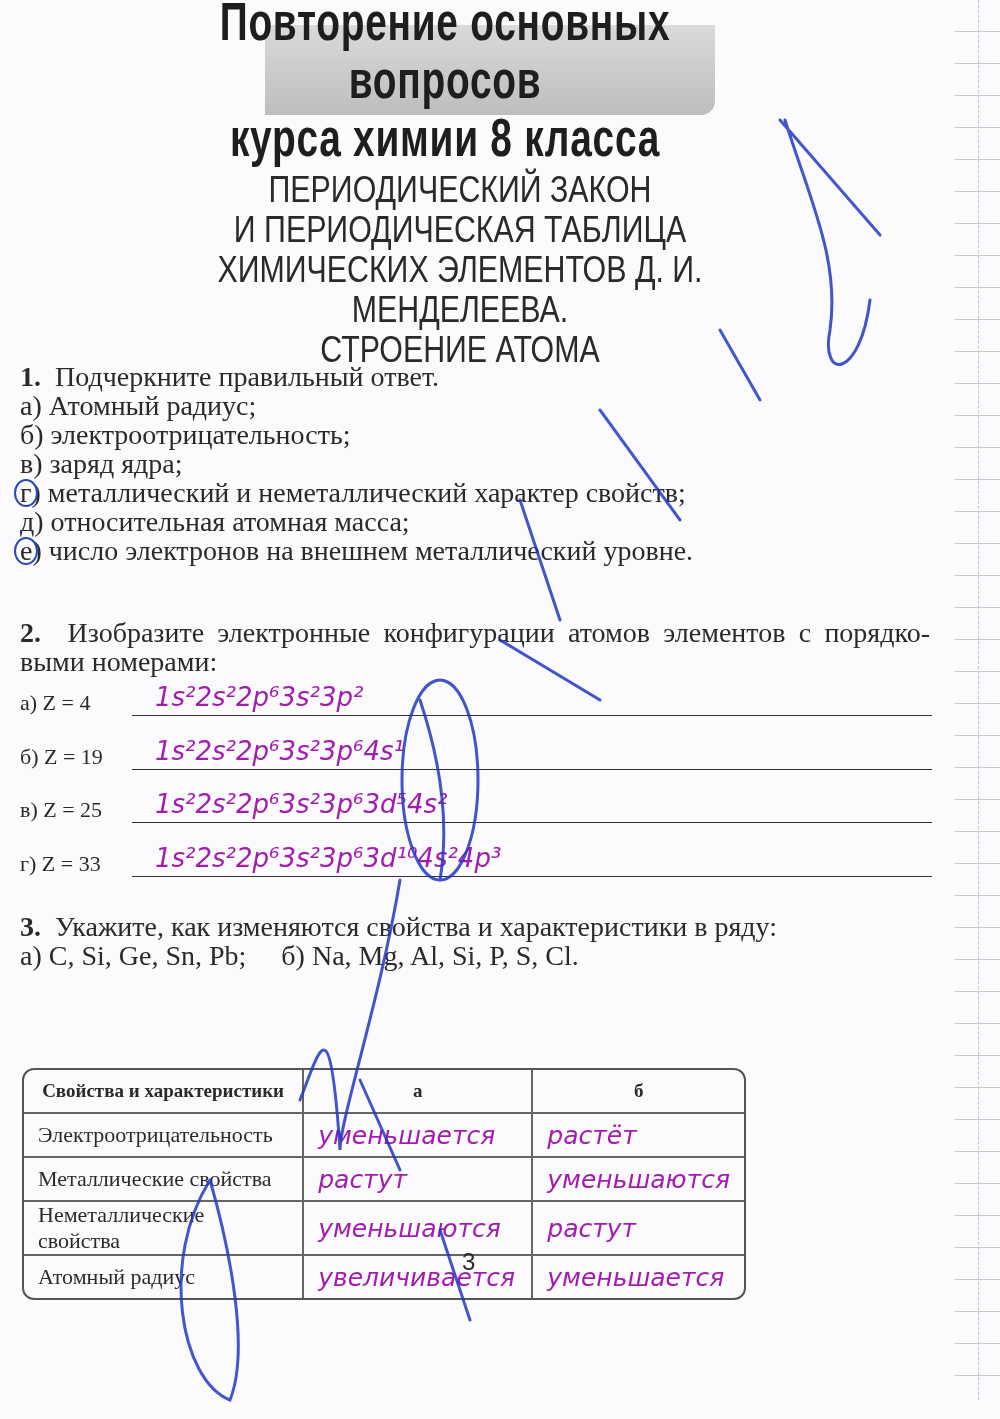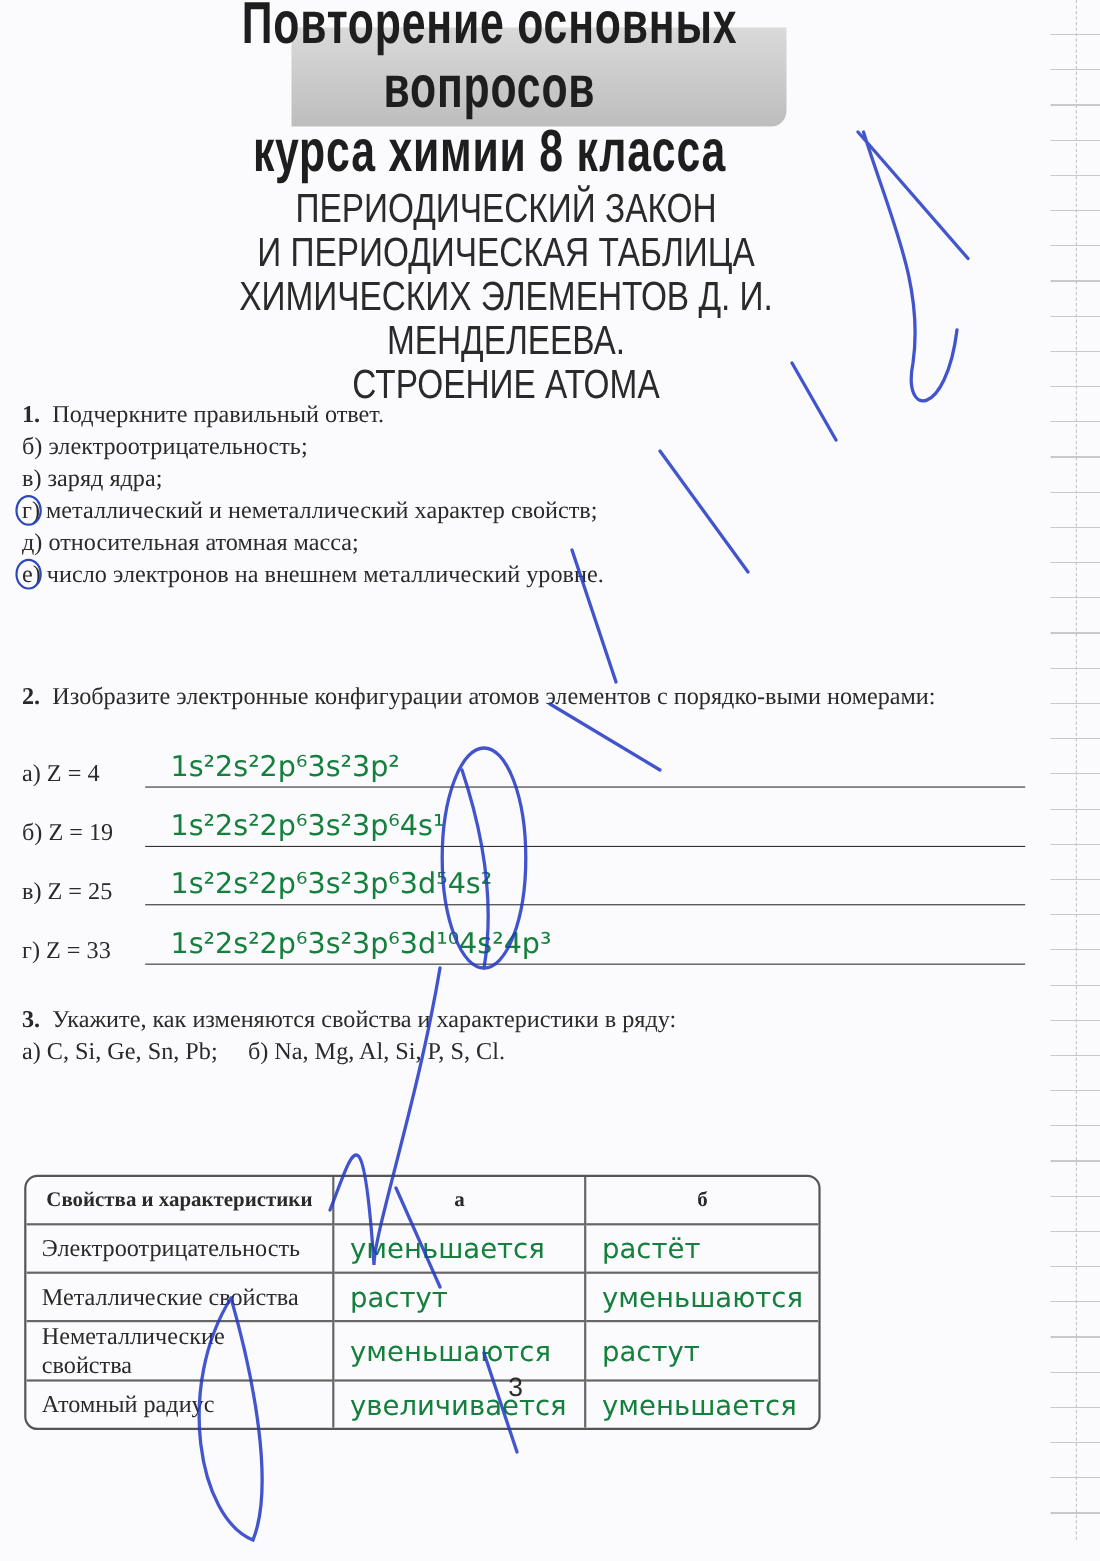--- a/index.html
+++ b/index.html
@@ -9,25 +9,25 @@
           background-image: repeating-linear-gradient(to bottom, transparent 0 31px, #c9c9cc 31px 32px); }
   .grid-v { position:absolute; left:978px; top:0; width:1px; height:1400px; border-left:1px dashed #c4c4c8; }
   .banner { position:absolute; left:120px; top:0; width:650px; height:88px; }
   .banner-bg { position:absolute; left:145px; top:25px; width:450px; height:90px; background:linear-gradient(#c8c8c8,#9c9c9c); border-radius:0 0 14px 0; opacity:.65; }
   .banner-title { position:absolute; left:0; top:-8px; width:650px; text-align:center;
           font-family:"Liberation Sans", sans-serif; font-weight:bold; font-size:54px; line-height:58px;
           color:#1e1e1e; transform:scaleX(0.72); transform-origin:center top; letter-spacing:1px; }
   .section-title { position:absolute; left:60px; top:170px; width:800px; text-align:center;
           font-family:"Liberation Sans", sans-serif; font-size:37px; line-height:40px; color:#2a2a2a;
           transform:scaleX(0.82); transform-origin:center top; }
-  .q { position:absolute; left:20px; font-size:22px; line-height:29px; width:910px; }
+  .q { position:absolute; left:20px; font-size:28px; line-height:29px; width:910px; }
   .q b { font-weight:bold; }
   .opt { position:relative; }
   .circle { position:absolute; left:-6px; top:1px; width:20px; height:24px; border:2px solid #2c49b8; border-radius:50%; }
-  .hw { font-family:"DejaVu Sans", sans-serif; color:#15803d; }
+  .hw { font-family:"DejaVu Sans", sans-serif; font-style:italic; color:#a21caf; }
   .cfg-row { position:absolute; left:20px; width:912px; height:40px; font-size:22px; }
   .cfg-label { position:absolute; left:0; bottom:4px; }
   .cfg-line { position:absolute; left:112px; right:0; bottom:4px; border-bottom:1.5px solid #333; }
   .cfg-val { position:absolute; left:135px; bottom:8px; font-size:26px; white-space:nowrap; }
   table.props { position:absolute; left:22px; top:1068px; width:724px; border-collapse:separate; border-spacing:0;
           border:2.5px solid #555; border-radius:12px; overflow:hidden; font-size:22px; }
   table.props td, table.props th { border-bottom:2.5px solid #666; border-right:2px solid #666; height:42px; padding:0 14px; }
   table.props tr:last-child td { border-bottom:none; }
   table.props td:last-child, table.props th:last-child { border-right:none; }
   table.props th { font-weight:bold; font-size:19px; }
@@ -51,20 +51,21 @@
 
 <div class="section-title">
   <div>ПЕРИОДИЧЕСКИЙ ЗАКОН</div>
   <div>И ПЕРИОДИЧЕСКАЯ ТАБЛИЦА</div>
   <div>ХИМИЧЕСКИХ ЭЛЕМЕНТОВ Д. И. МЕНДЕЛЕЕВА.</div>
   <div>СТРОЕНИЕ АТОМА</div>
 </div>
 
 <div class="q" style="top:362px;">
   <div><b>1.</b>&nbsp; <span>Подчеркните правильный ответ.</span></div>
+  <div class="opt"><span>а) Атомный радиус;</span></div>
   <div class="opt"><span>б) электроотрицательность;</span></div>
   <div class="opt"><span>в) заряд ядра;</span></div>
   <div class="opt"><span class="circle"></span><span>г) металлический и неметаллический характер свойств;</span></div>
   <div class="opt"><span>д) относительная атомная масса;</span></div>
   <div class="opt"><span class="circle"></span><span>е) число электронов на внешнем металлический уровне.</span></div>
 </div>
 
 <div class="q" style="top:618px;">
   <div style="text-align:justify;"><b>2.</b>&nbsp; <span>Изобразите электронные конфигурации атомов элементов с порядко-выми номерами:</span></div>
 </div>

